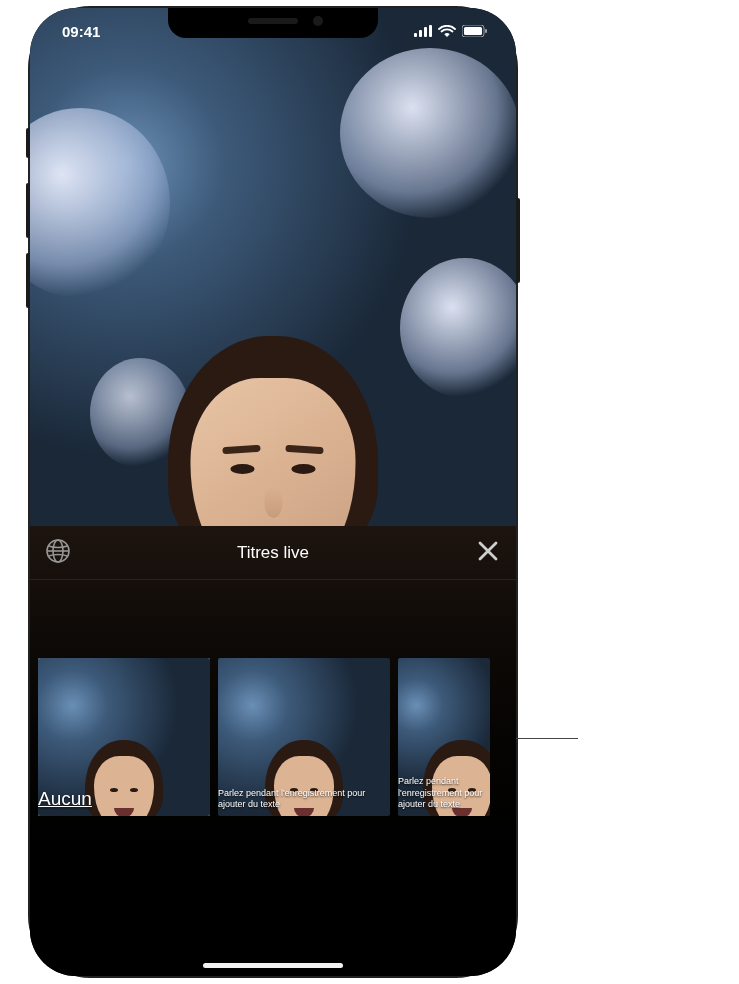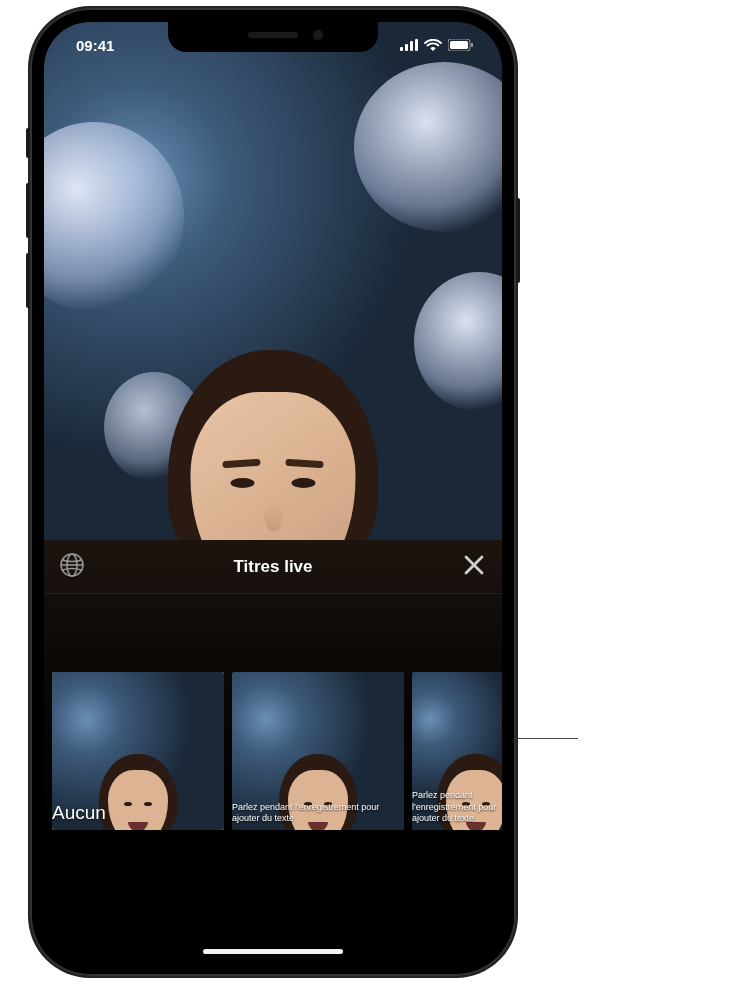--- a/index.html
+++ b/index.html
@@ -15,21 +15,20 @@
   
   .device-frame {
     position: absolute;
     left: 30px;
     top: 8px;
     width: 486px;
     height: 968px;
     background: #000;
     border-radius: 60px;
     box-shadow: 0 0 0 2px #222, inset 0 0 0 2px #333;
-    padding: 14px;
   }
   
   .side-btn { position:absolute; background:#1a1a1a; border-radius:2px; }
   .side-left-1 { left:-4px; top:120px; width:4px; height:30px; }
   .side-left-2 { left:-4px; top:175px; width:4px; height:55px; }
   .side-left-3 { left:-4px; top:245px; width:4px; height:55px; }
   .side-right  { right:-4px; top:190px; width:4px; height:85px; }
 
   .screen {
     width: 100%;
@@ -128,21 +127,21 @@
     background: linear-gradient(#1d140f 0%, #0b0805 30%, #000 70%);
   }
   .drawer-header {
     height:54px;
     display:flex;
     align-items:center;
     justify-content:center;
     position:relative;
     border-bottom:1px solid rgba(255,255,255,.08);
   }
-  .drawer-title { color:#fff; font-size:17px; font-weight:700;}
+  .drawer-title { color:#fff; font-size:17px; font-weight:400;}
   .header-icon-left, .header-icon-right {
     position:absolute; top:50%; transform:translateY(-50%);
     width:44px; height:44px;
     display:flex; align-items:center; justify-content:center;
     color:#969696;
   }
   .header-icon-left { left:6px; }
   .header-icon-right { right:6px; }
 
   .thumbs {
@@ -173,21 +172,21 @@
   .mini-hair { width:78px; height:86px; background:#2a1a12; border-radius:48% 48% 40% 40%/55% 55% 35% 35%; position:relative;}
   .mini-face { position:absolute; left:50%; transform:translateX(-50%); top:16px; width:60px; height:74px; background:#dcb393; border-radius:42% 42% 46% 46%/40% 40% 58% 58%;}
   .mini-eyes::before,.mini-eyes::after{content:"";position:absolute;width:8px;height:4px;background:#2a1a12;border-radius:50%;top:32px;}
   .mini-eyes::before{left:16px;} .mini-eyes::after{right:16px;}
   .mini-mouth{position:absolute;left:50%;transform:translateX(-50%);top:52px;width:20px;height:9px;background:#6a3030;border-radius:0 0 12px 12px;}
   .thumb-caption {
     position:absolute; left:0; right:6px; bottom:6px;
     color:#fff;
     text-shadow:0 1px 2px rgba(0,0,0,.8);
   }
-  .caption-none { font-size:19px; font-weight:400; }
+  .caption-none { font-size:19px; font-weight:400;text-decoration:underline; }
   .caption-small { font-size:9px; line-height:1.25; font-weight:400; }
 
   
   .home-indicator {
     position:absolute;
     bottom:8px; left:50%; transform:translateX(-50%);
     width:140px; height:5px;
     background:#fff; border-radius:3px;
     opacity:.95;
   }

